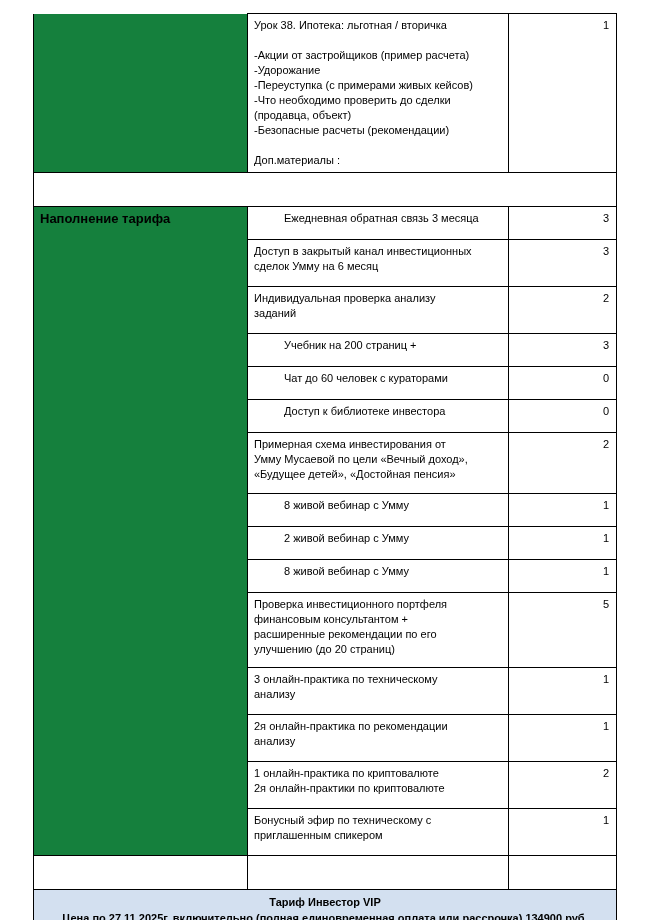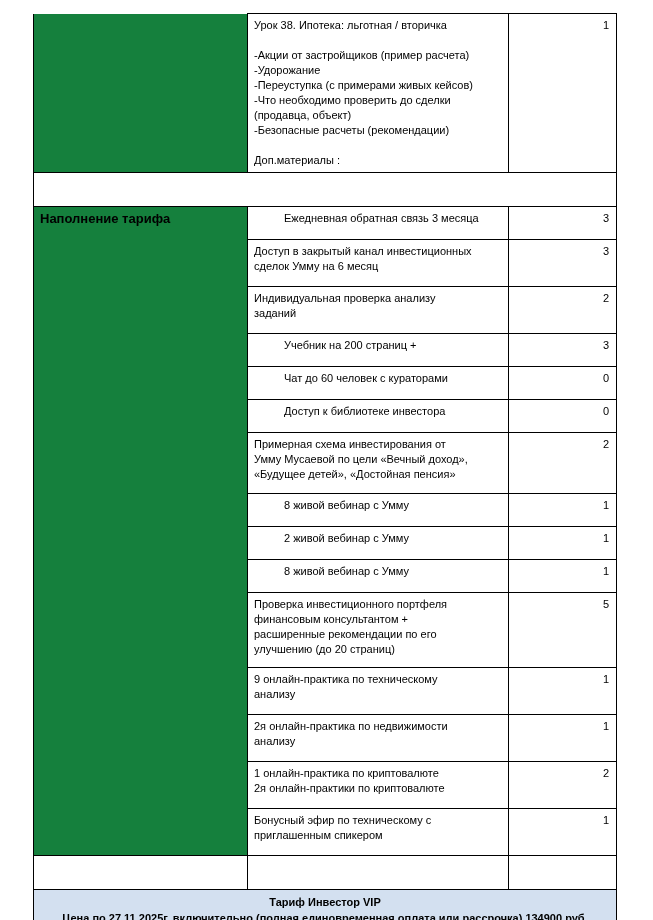--- a/index.html
+++ b/index.html
@@ -112,26 +112,26 @@
       <td class="num">1</td>
     </tr>
     <tr>
       <td class="h4">Проверка инвестиционного портфеля
 финансовым консультантом +
 расширенные рекомендации по его
 улучшению (до 20 страниц)</td>
       <td class="num">5</td>
     </tr>
     <tr>
-      <td class="h2">9 онлайн-практика по техническому
+      <td class="h2">3 онлайн-практика по техническому
 анализу</td>
       <td class="num">1</td>
     </tr>
     <tr>
-      <td class="h2">2я онлайн-практика по недвижимости
+      <td class="h2">2я онлайн-практика по рекомендации
 анализу</td>
       <td class="num">1</td>
     </tr>
     <tr>
       <td class="h2">1 онлайн-практика по криптовалюте
 2я онлайн-практики по криптовалюте</td>
       <td class="num">2</td>
     </tr>
     <tr>
       <td class="h2">Бонусный эфир по техническому с

